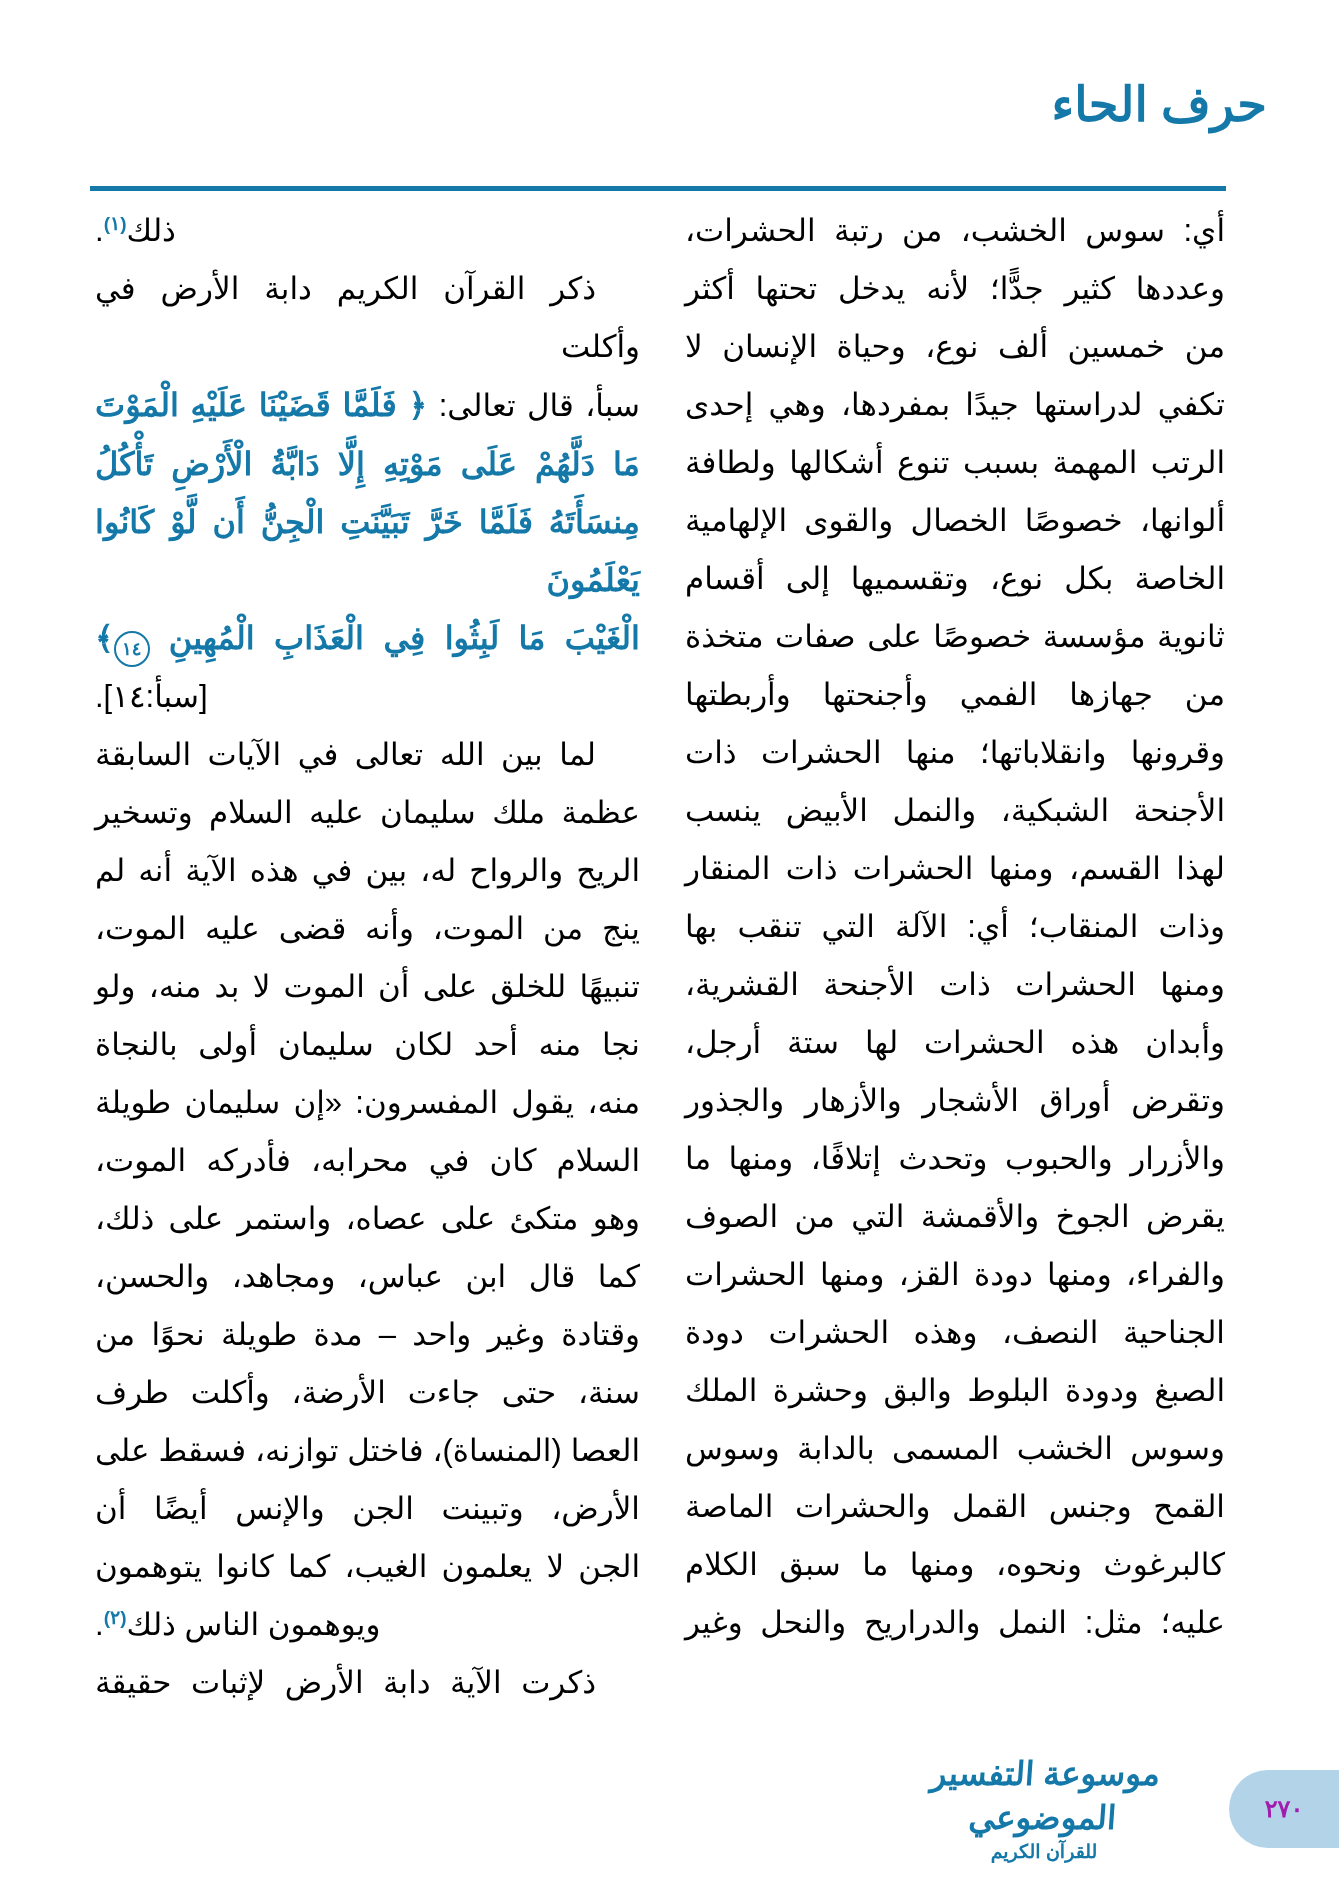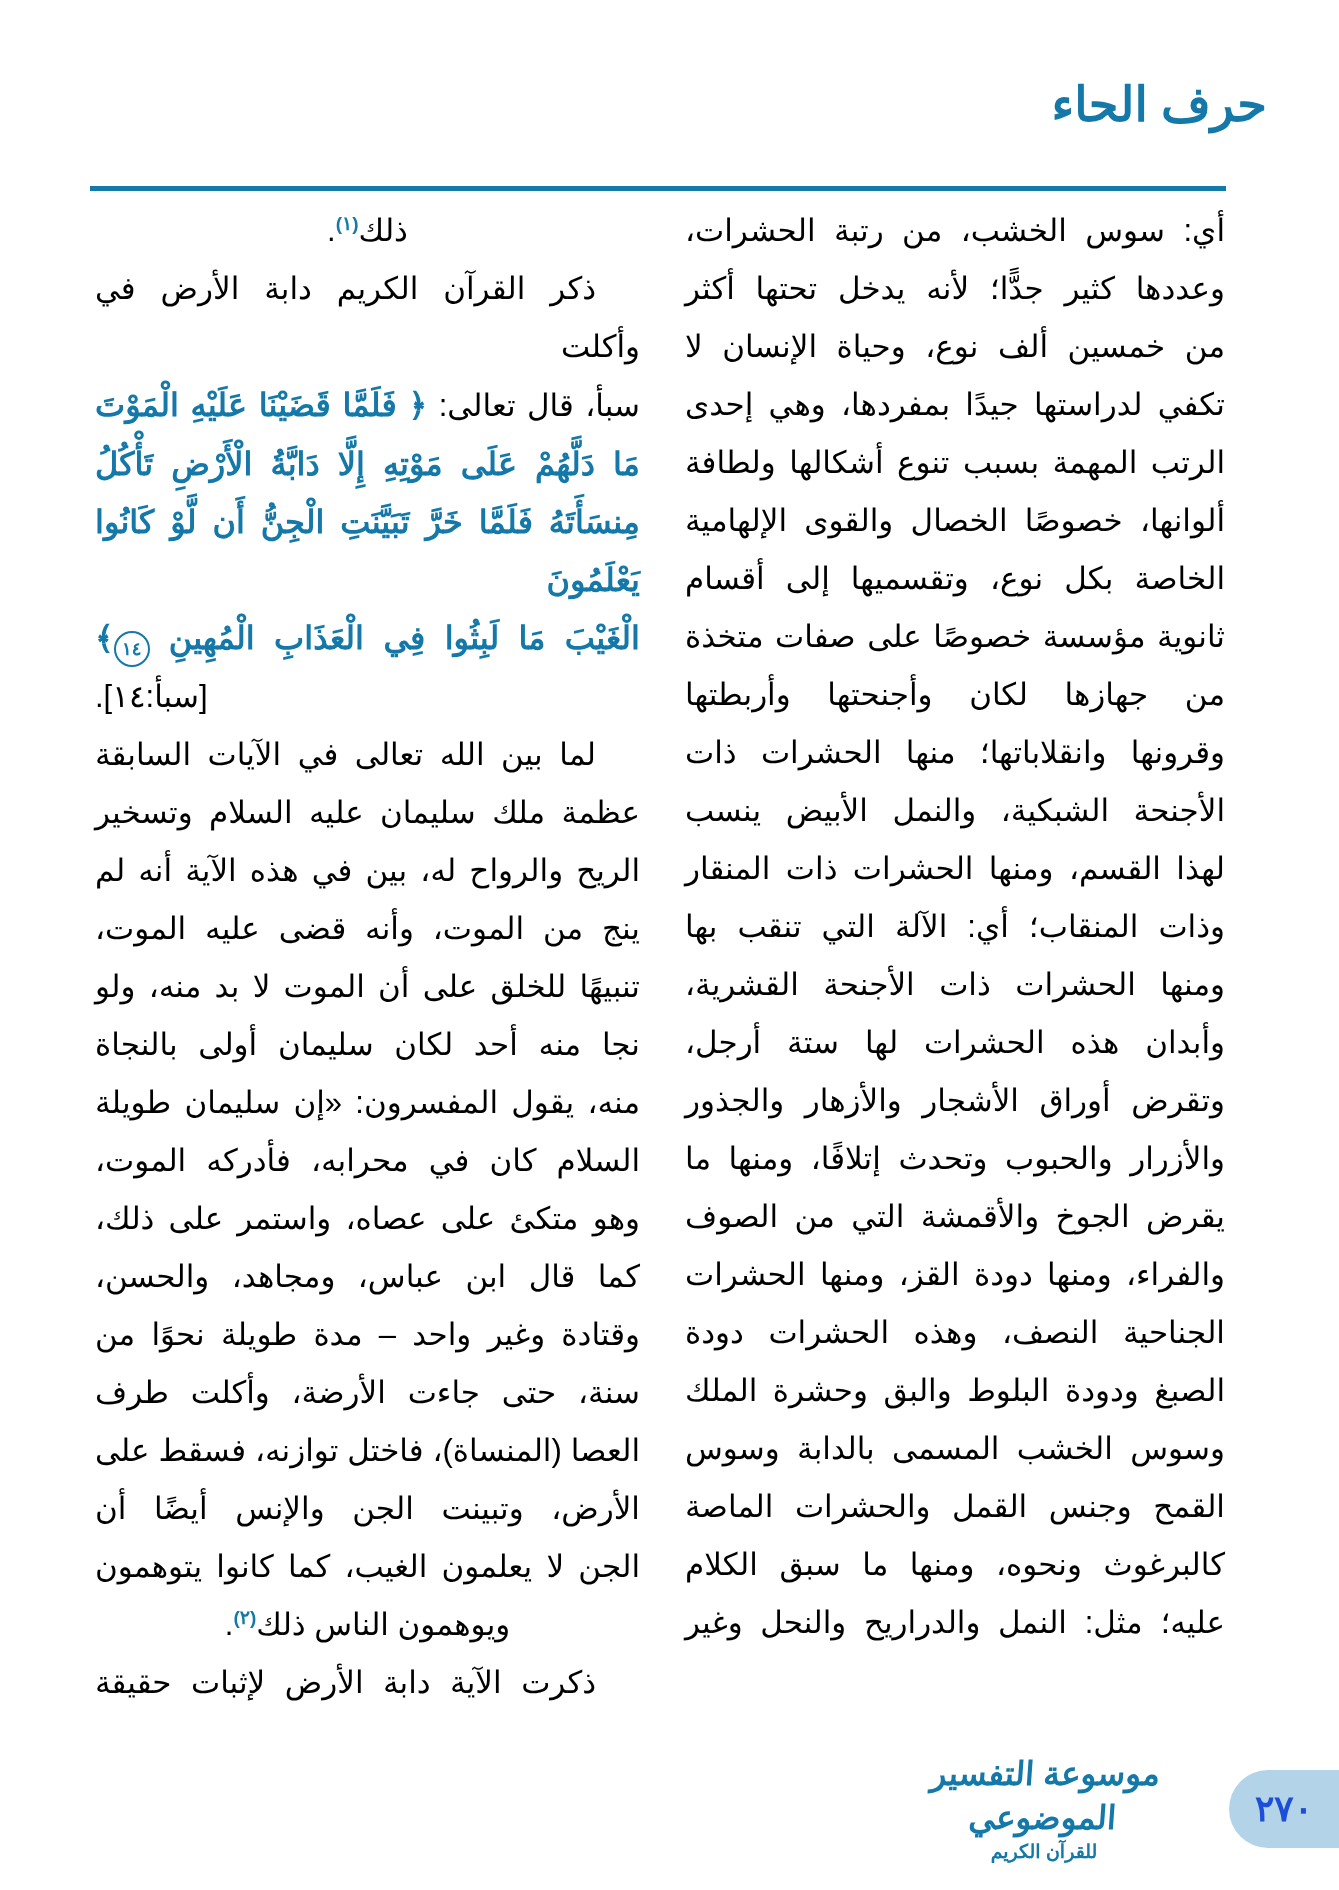--- a/index.html
+++ b/index.html
@@ -12,60 +12,60 @@
     position:absolute;top:76px;right:72px;
     font-size:48px;font-weight:bold;color:#1478a8;letter-spacing:-1px;
   }
   .header-rule{
     position:absolute;top:186px;right:113px;left:90px;height:5px;background:#1478a8;
   }
   .col{position:absolute;top:202px;font-size:31px;line-height:58px;}
   .col-right{right:114px;width:540px;}
   .col-left{left:95px;width:545px;}
   .ln{text-align:justify;text-align-last:justify;}
-  .ln-start{text-align:center;}
+  .ln-start{text-align:left;}
   .ln-left{text-align:right;text-align-last:left;}
   .indent{text-indent:44px;}
   .fnref{color:#1478a8;font-size:19px;vertical-align:super;line-height:0;font-weight:bold;}
   .quran{color:#1478a8;font-weight:bold;font-size:32px;}
   .ayah-num{
     display:inline-block;width:36px;height:36px;line-height:33px;box-sizing:border-box;
     border:2px solid #1478a8;border-radius:50%;font-size:18px;text-align:right;
     vertical-align:-6px;color:#1478a8;font-weight:bold;text-align-last:center;
   }
   .footer-logo{
     position:absolute;top:1752px;right:150px;width:290px;text-align:center;color:#1478a8;
   }
   .logo-l1{font-size:33px;font-weight:bold;line-height:44px;transform:skewX(-4deg);}
   .logo-l2{font-size:19px;font-weight:bold;line-height:24px;}
   .page-badge{
     position:absolute;top:1770px;right:0;width:110px;height:78px;
     background:#b3d4e8;border-radius:40px 0 0 40px;
-    color:#1d4ed8;font-size:36px;font-weight:bold;
+    color:#a21caf;font-size:24px;font-weight:bold;
     display:flex;align-items:center;justify-content:center;
   }
 </style>
 </head>
 <body>
 
 <div class="page">
 
   <div class="chapter-title">حرف الحاء</div>
   <div class="header-rule"></div>
 
   <div class="col col-right">
     <div class="ln">أي: سوس الخشب، من رتبة الحشرات،</div>
     <div class="ln">وعددها كثير جدًّا؛ لأنه يدخل تحتها أكثر</div>
     <div class="ln">من خمسين ألف نوع، وحياة الإنسان لا</div>
     <div class="ln">تكفي لدراستها جيدًا بمفردها، وهي إحدى</div>
     <div class="ln">الرتب المهمة بسبب تنوع أشكالها ولطافة</div>
     <div class="ln">ألوانها، خصوصًا الخصال والقوى الإلهامية</div>
     <div class="ln">الخاصة بكل نوع، وتقسميها إلى أقسام</div>
     <div class="ln">ثانوية مؤسسة خصوصًا على صفات متخذة</div>
-    <div class="ln">من جهازها لكان وأجنحتها وأربطتها</div>
+    <div class="ln">من جهازها الفمي وأجنحتها وأربطتها</div>
     <div class="ln">وقرونها وانقلاباتها؛ منها الحشرات ذات</div>
     <div class="ln">الأجنحة الشبكية، والنمل الأبيض ينسب</div>
     <div class="ln">لهذا القسم، ومنها الحشرات ذات المنقار</div>
     <div class="ln">وذات المنقاب؛ أي: الآلة التي تنقب بها</div>
     <div class="ln">ومنها الحشرات ذات الأجنحة القشرية،</div>
     <div class="ln">وأبدان هذه الحشرات لها ستة أرجل،</div>
     <div class="ln">وتقرض أوراق الأشجار والأزهار والجذور</div>
     <div class="ln">والأزرار والحبوب وتحدث إتلافًا، ومنها ما</div>
     <div class="ln">يقرض الجوخ والأقمشة التي من الصوف</div>
     <div class="ln">والفراء، ومنها دودة القز، ومنها الحشرات</div>

